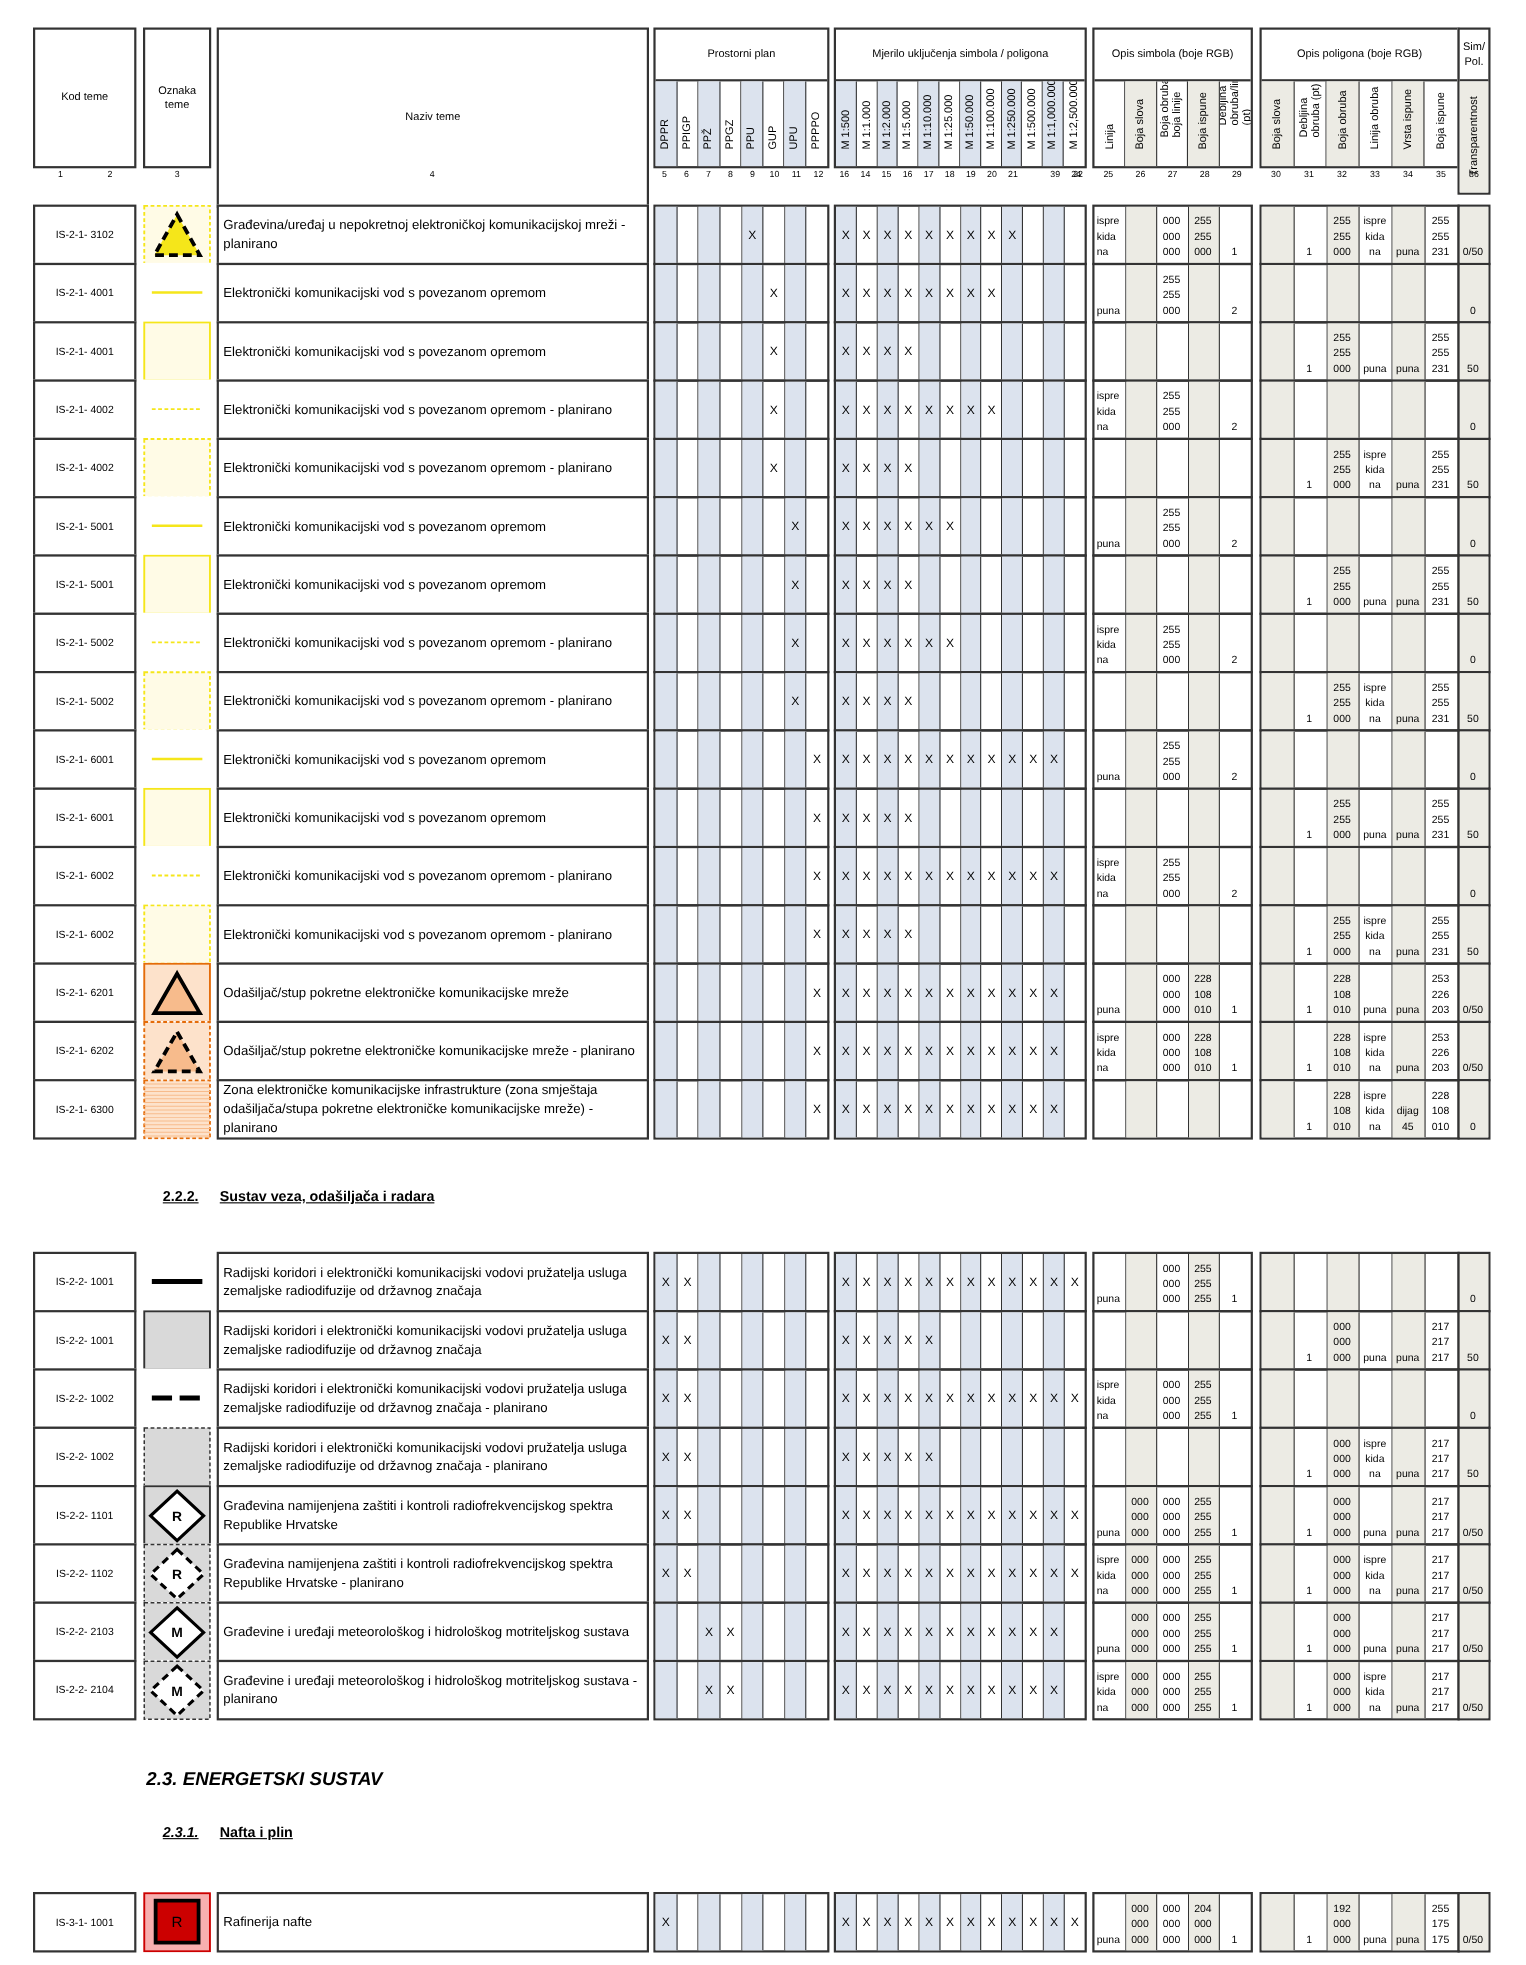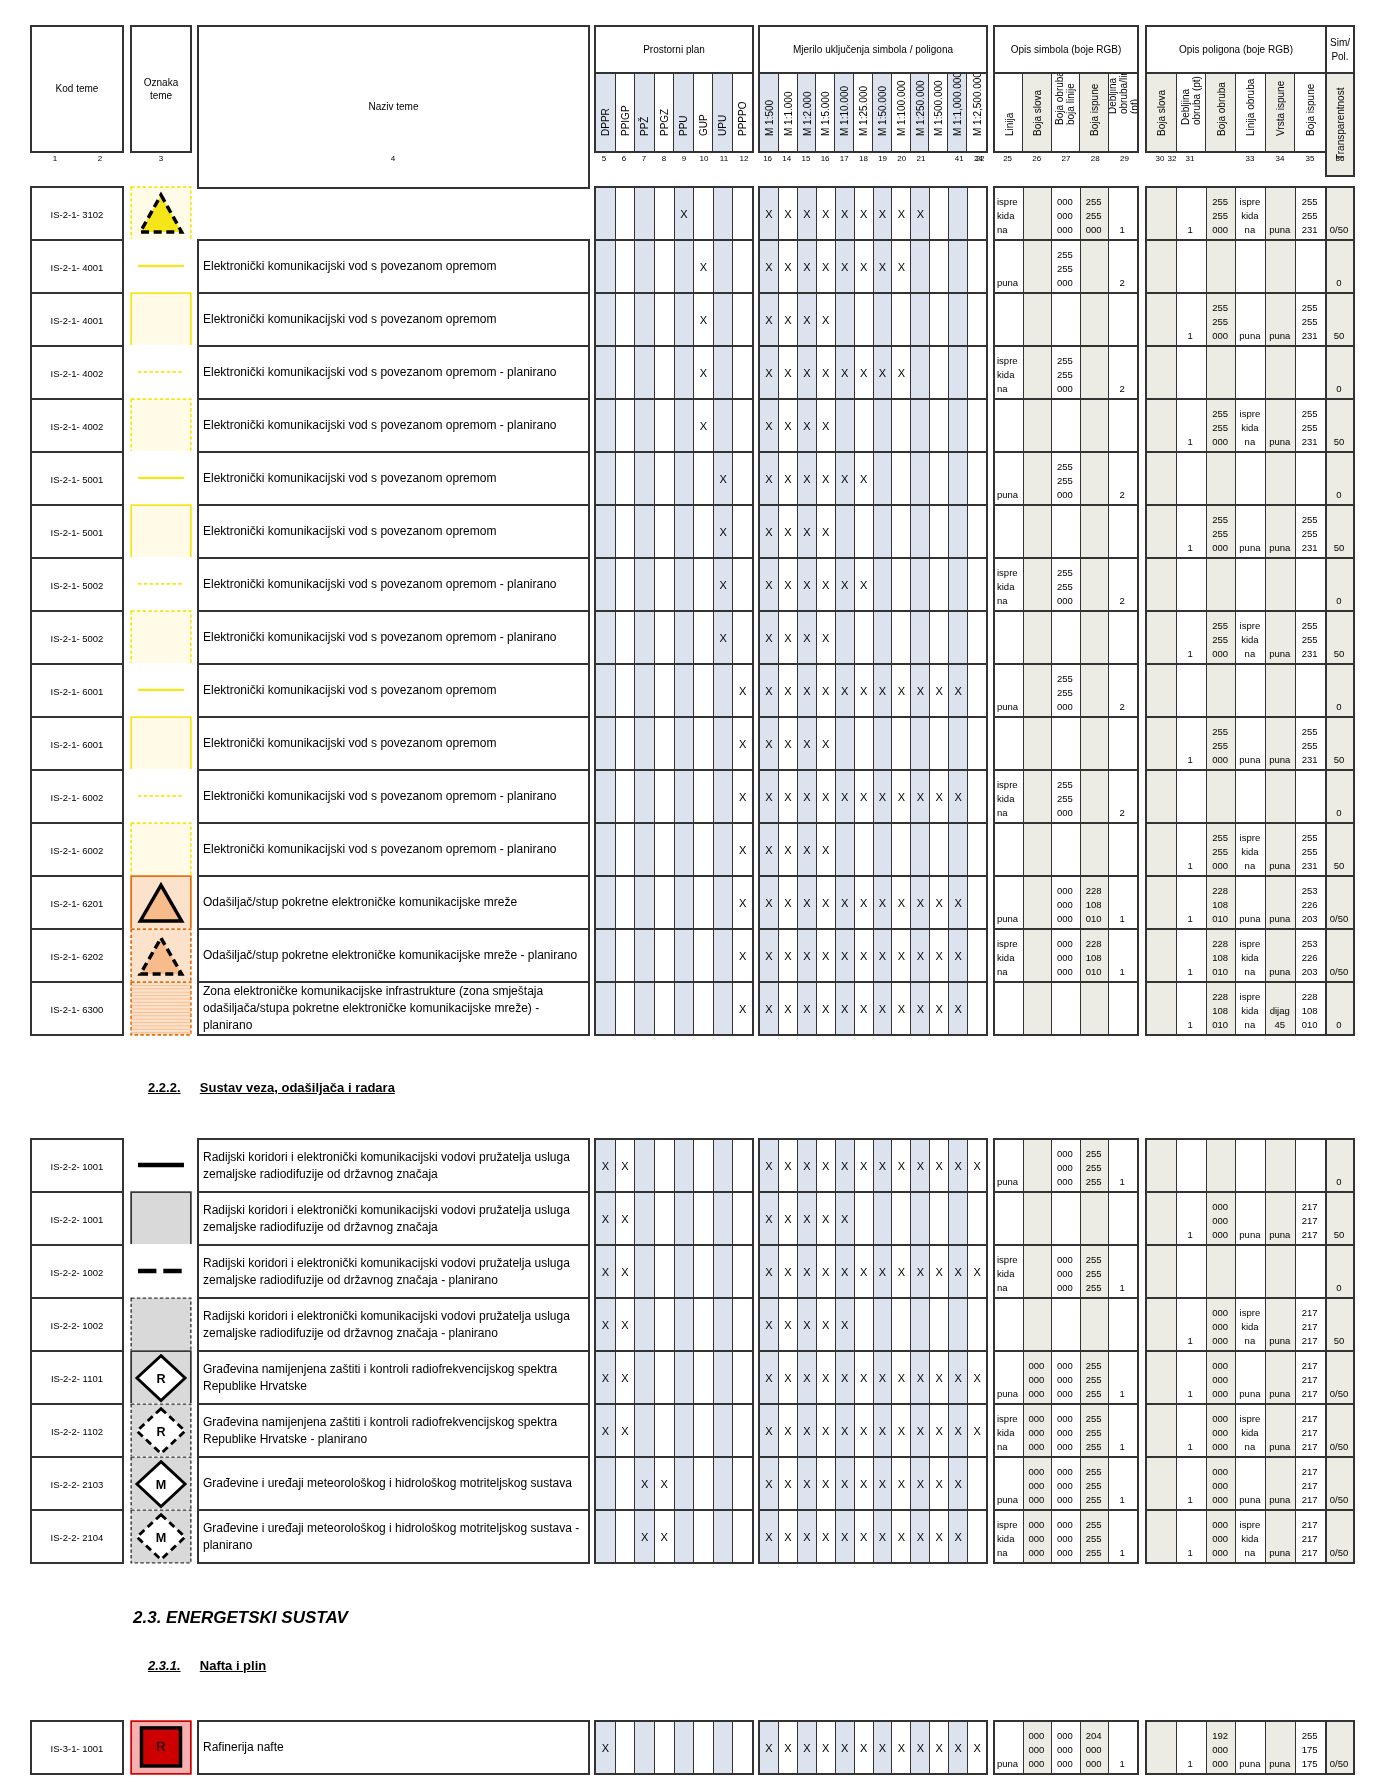--- a/index.html
+++ b/index.html
@@ -199,47 +199,50 @@
       <div class="colnum" style="left: 757.583px;">16</div>
       <div class="colnum" style="left: 776.75px;">14</div>
       <div class="colnum" style="left: 795.917px;">15</div>
       <div class="colnum" style="left: 815.083px;">16</div>
       <div class="colnum" style="left: 834.25px;">17</div>
       <div class="colnum" style="left: 853.417px;">18</div>
       <div class="colnum" style="left: 872.583px;">19</div>
       <div class="colnum" style="left: 891.75px;">20</div>
       <div class="colnum" style="left: 910.917px;">21</div>
       <div class="colnum" style="left: 930.083px; margin-left: 40px;">22</div>
-      <div class="colnum" style="left: 949.25px;">41</div>
+      <div class="colnum" style="left: 949.25px;">39</div>
       <div class="colnum" style="left: 968.417px;">24</div>
       <div class="colnum" style="left: 997.6px;">25</div>
       <div class="colnum" style="left: 1026.8px;">26</div>
       <div class="colnum" style="left: 1056px;">27</div>
       <div class="colnum" style="left: 1085.2px;">28</div>
       <div class="colnum" style="left: 1114.4px;">29</div>
       <div class="colnum" style="left: 1150px;">30</div>
       <div class="colnum" style="left: 1180px;">31</div>
-      <div class="colnum" style="left: 1162px;">32</div>
+      <div class="colnum" style="left: 1210px;">32</div>
       <div class="colnum" style="left: 1240px;">33</div>
       <div class="colnum" style="left: 1270px;">34</div>
       <div class="colnum" style="left: 1300px;">35</div>
       <div class="colnum" style="left: 1330px;">36</div>
     </div>
 </div>
 
 <div id="table1">
     <div class="row" style="top: 186px; left: 0px; width: 1387px; height: 55px;">
       <div class="rcell g-code">
         <div class="code-txt">IS-2-1- 3102</div>
       </div>
       <div class="rcell g-sym" style="border: none;">
         <div class="sym" style="inset: 0px;"><svg width="100%" height="100%" viewBox="0 0 54 49" preserveAspectRatio="none">
             <rect x="1" y="1" width="52" height="47" fill="#fffbe6" stroke="#f5e61a" stroke-width="1.5" stroke-dasharray="3,2"></rect>
             <polygon points="27,8 45,41 9,41" fill="#f5e61a" stroke="#000" stroke-width="3" stroke-dasharray="7,4"></polygon>
           </svg></div>
+      </div>
+      <div class="rcell g-name">
+        <div class="name-txt">Građevina/uređaj u nepokretnoj elektroničkoj komunikacijskoj mreži - planirano</div>
       </div>
       <div class="grid g-plan">
         <div class="gc blue"></div>
         <div class="gc "></div>
         <div class="gc blue"></div>
         <div class="gc "></div>
         <div class="gc blue">
           <span class="x">X</span>
         </div>
         <div class="gc "></div>

